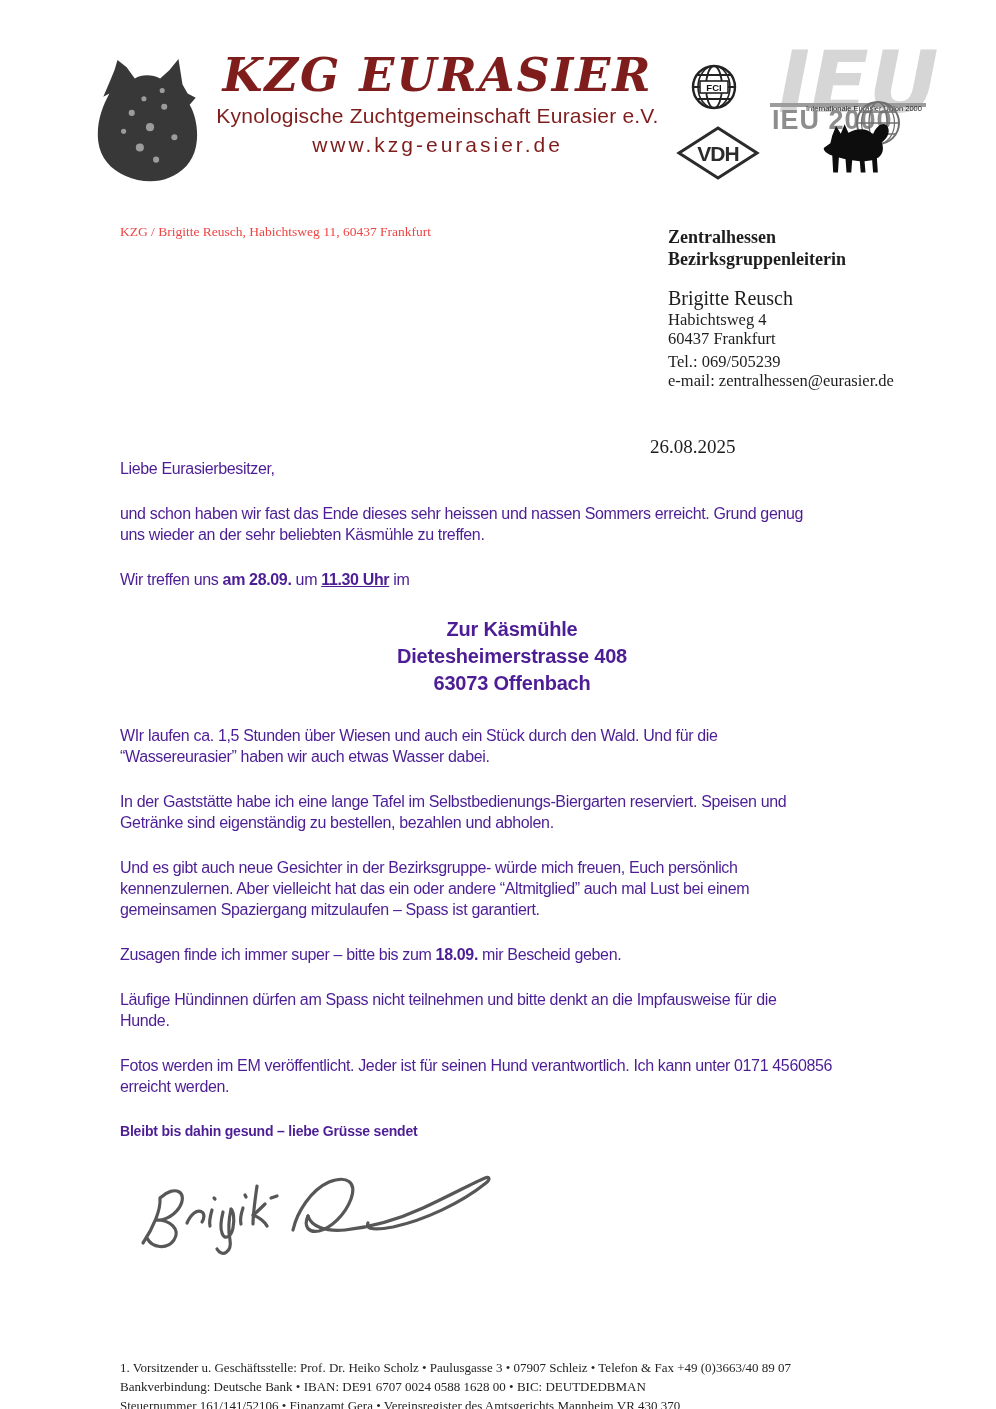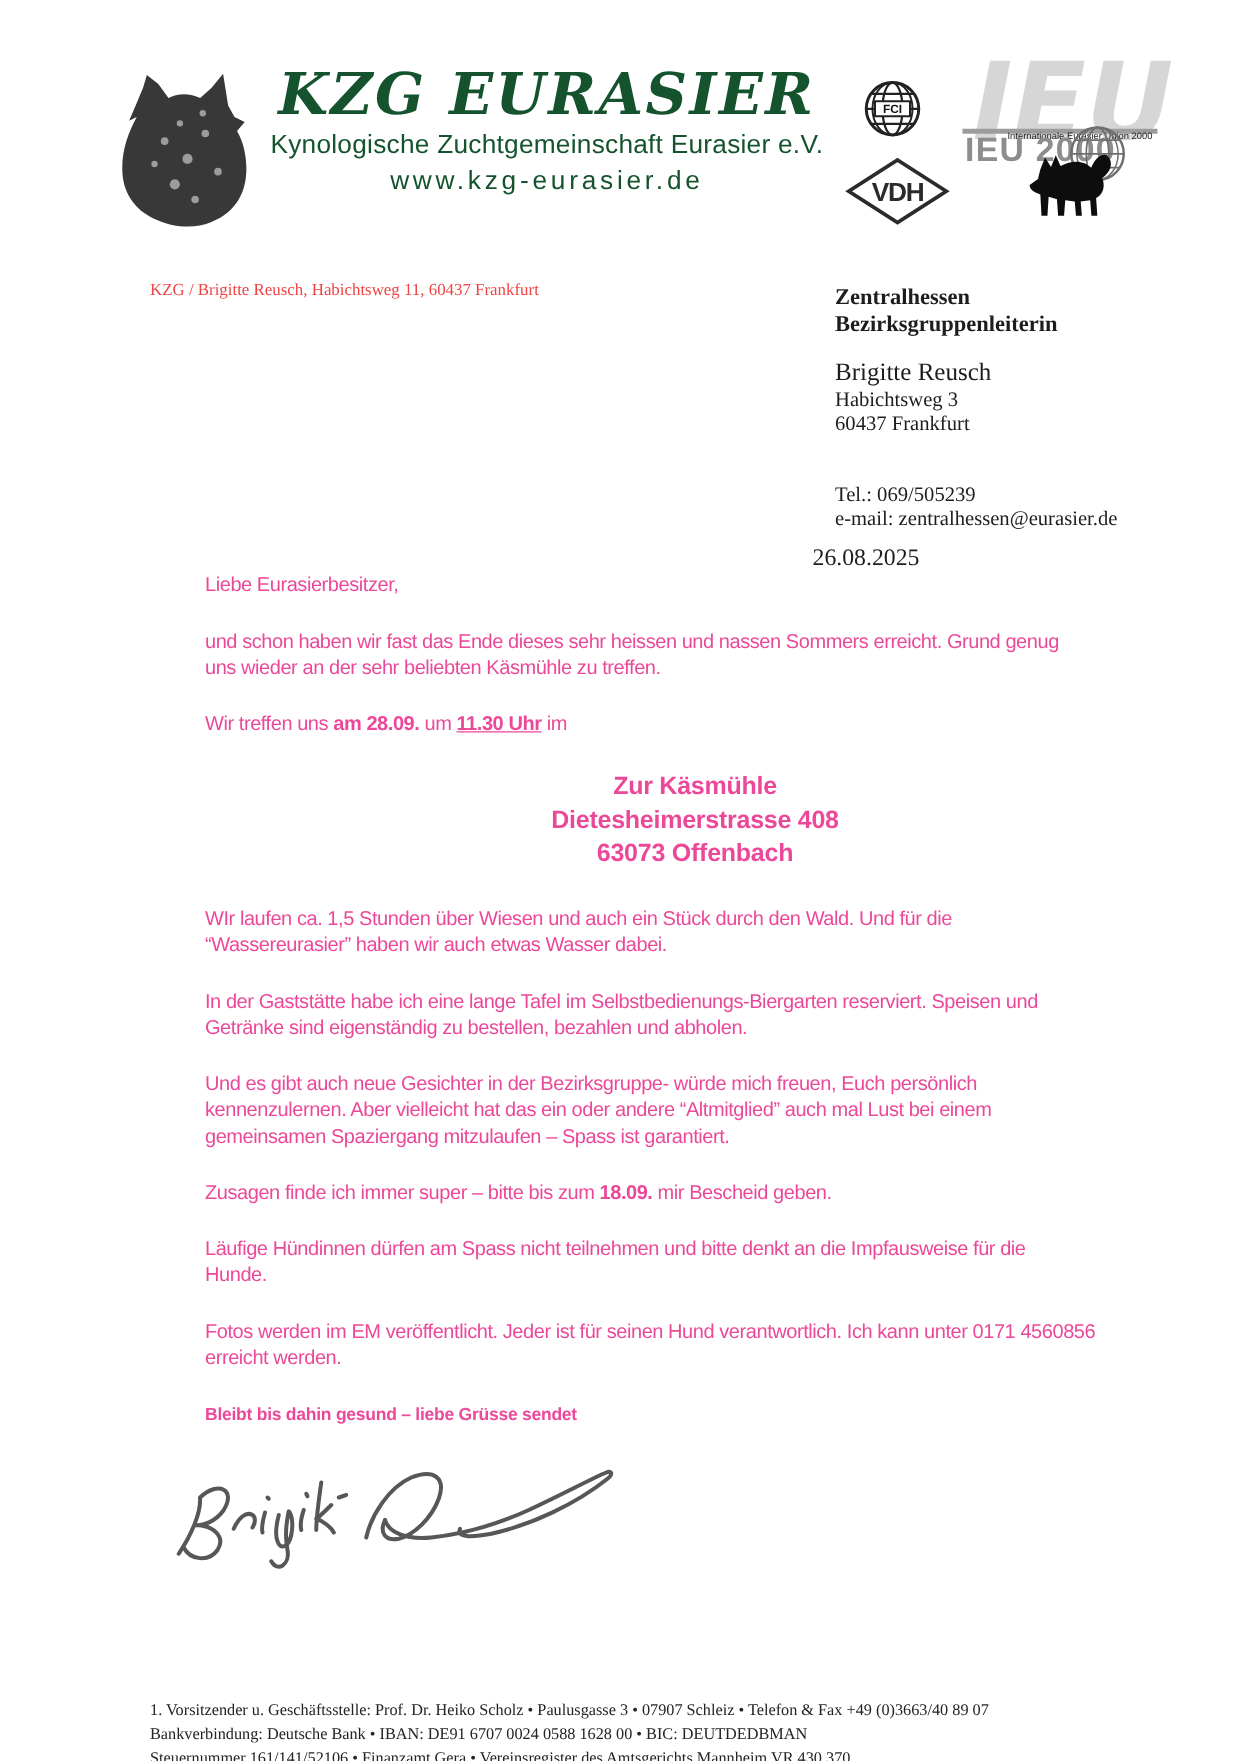--- a/index.html
+++ b/index.html
@@ -1,21 +1,21 @@
 <!DOCTYPE html>
 <html lang="de"><head>
 <meta charset="utf-8">
 <style>
   html,body{margin:0;padding:0;background:#fff;}
   body{width:996px;height:1409px;position:relative;overflow:hidden;
        font-family:"Liberation Sans",sans-serif;color:#2e2e2e;}
   .abs{position:absolute;}
 
   
-  .header-text{left:205px;top:50px;width:465px;text-align:center;color:#14532d;}
+  .header-text{left:205px;top:50px;width:465px;text-align:center;color:#7f1d1d;}
   .brand-title{font-family:"DejaVu Serif",serif;font-style:italic;font-weight:bold;
                font-size:46px;letter-spacing:2px;white-space:nowrap;line-height:1.1;}
   .brand-sub{font-size:21px;margin-top:3px;letter-spacing:.2px;}
   .brand-url{font-size:21px;margin-top:5px;letter-spacing:3px;}
 
   .dog-head{left:93px;top:54px;}
   .fci{left:691px;top:64px;}
   .vdh{left:676px;top:126px;}
 
   .ieu{left:746px;top:53px;width:164px;height:128px;margin-left:24px;}
@@ -27,26 +27,26 @@
            font-weight:bold;white-space:nowrap;}
   .ieu-globe{left:84px;top:46px;z-index:3;}
   .ieu-dog{left:48px;top:64px;z-index:4;}
 
   
   .sender-line{left:120px;top:224px;font-family:"Liberation Serif",serif;font-size:13.5px;color:#ef4444;}
   .contact{left:668px;top:226px;width:320px;font-family:"Liberation Serif",serif;color:#1d1d1d;}
   .contact .role{font-weight:bold;font-size:18px;line-height:22px;}
   .contact .name{font-size:20px;margin-top:16px;line-height:24px;}
   .contact .addr{font-size:16.5px;line-height:19px;}
-  .contact .tel{font-size:16.5px;line-height:19px;margin-top:38px;}
+  .contact .tel{font-size:16.5px;line-height:19px;margin-top:4px;}
   .date{left:650px;top:436px;font-family:"Liberation Serif",serif;font-size:19px;color:#1d1d1d;}
 
   
   .body-text{left:120px;top:458px;width:784px;font-size:16px;line-height:21px;
-             letter-spacing:-0.35px;color:#ec4899;margin-left:44px;}
+             letter-spacing:-0.35px;color:#4c1d95;}
   .body-text p{margin:0 0 24px 0;white-space:pre-line;}
   .b{font-weight:bold;}
   .bu{font-weight:bold;text-decoration:underline;}
   .venue{text-align:center;font-weight:bold;font-size:20px;line-height:27px;
          letter-spacing:-0.2px;margin:26px 0 28px 0;}
   .closing{font-weight:bold;font-size:14px;letter-spacing:-0.2px;margin-top:2px;}
 
   .signature{left:125px;top:1168px;}
 
   
@@ -116,21 +116,21 @@
       C10,38 6,36 6,32 Z"></path>
   </svg>
 </div>
 
 <div class="abs sender-line">KZG / Brigitte Reusch, Habichtsweg 11, 60437 Frankfurt</div>
 
 <div class="abs contact">
   <div class="role">Zentralhessen</div>
   <div class="role">Bezirksgruppenleiterin</div>
   <div class="name">Brigitte Reusch</div>
-  <div class="addr">Habichtsweg 3</div>
+  <div class="addr">Habichtsweg 4</div>
   <div class="addr">60437 Frankfurt</div>
   <div class="tel">Tel.: 069/505239</div>
   <div class="addr">e-mail: zentralhessen@eurasier.de</div>
 </div>
 
 <div class="abs date">26.08.2025</div>
 
 <div class="abs body-text">
   <p>Liebe Eurasierbesitzer,</p>
   <p>und schon haben wir fast das Ende dieses sehr heissen und nassen Sommers erreicht. Grund genug

